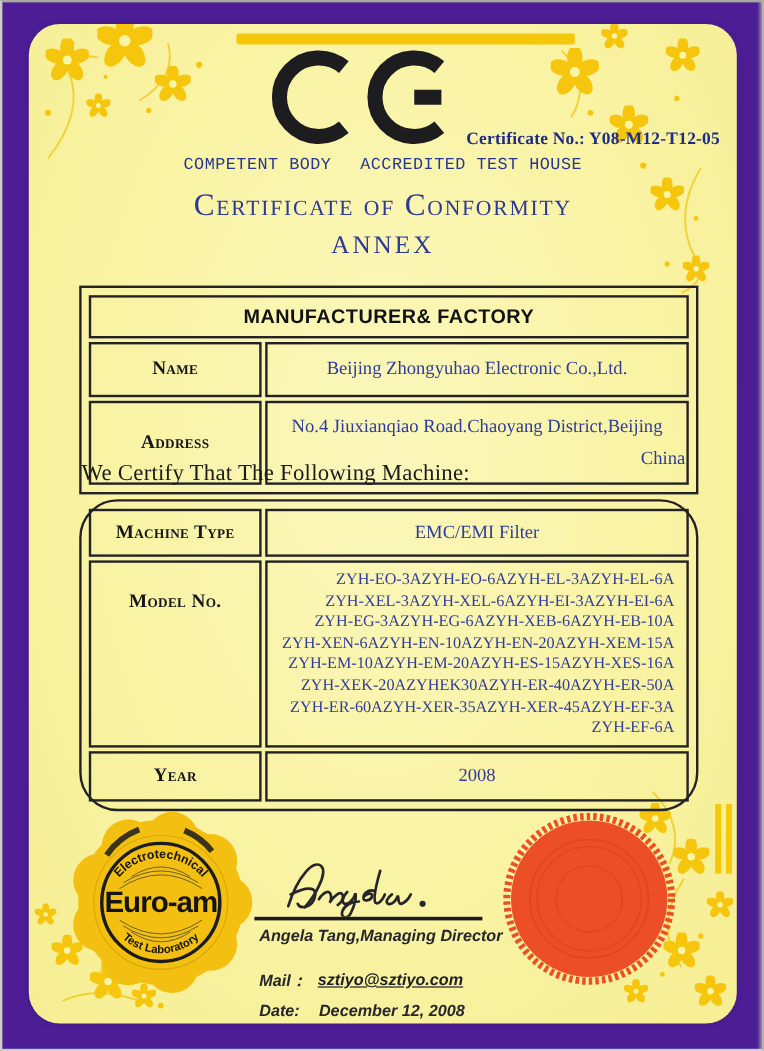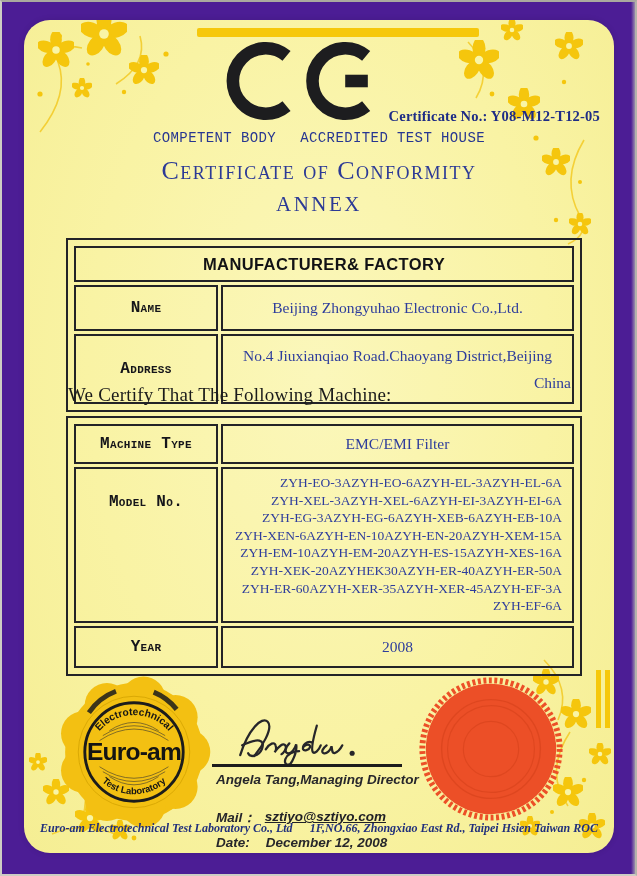--- a/index.html
+++ b/index.html
@@ -17,27 +17,27 @@
 
   .ce{left:198px;top:18px;width:176px;height:86px;}
   .certno{right:14px;top:88px;font-weight:bold;font-size:14.5px;color:#1e2c86;letter-spacing:.2px;}
   .cbline{left:0;right:0;top:110px;display:flex;justify-content:center;gap:24px;
           color:#273691;font-size:14px;letter-spacing:.4px;font-family:Liberation Mono, monospace;}
   .title{left:0;right:0;top:136px;text-align:center;color:#2c3a96;font-size:26px;
          font-variant:small-caps;letter-spacing:1.5px;}
   .annex{left:0;right:0;top:172px;text-align:center;color:#2c3a96;font-size:21px;letter-spacing:2.5px;}
 
   .tbl1{left:42px;top:218px;width:506px;}
-  .tbl2{left:42px;top:396px;width:506px;}
+  .tbl2{left:42px;top:396px;width:506px;border-radius:32px;}
   .tblwrap{border:2.5px solid #232327;padding:3px;background:transparent;}
   .tblwrap table{width:100%;border-collapse:separate;border-spacing:3px;}
   .tblwrap td{border:2px solid #232327;}
   .hdr{height:30px;text-align:center;font-family:"Liberation Sans",sans-serif;font-weight:bold;
        font-size:16.5px;color:#121215;letter-spacing:.4px;}
-  .lbl{width:138px;text-align:center;font-family:Liberation Mono, monospace;font-weight:bold;
+  .lbl{width:138px;text-align:center;font-family:Liberation Serif, serif;font-weight:bold;
        font-variant:small-caps;font-size:16px;color:#15151a;letter-spacing:.3px;}
   .val{text-align:center;color:#2e3d9c;font-size:15.5px;}
   .row-name td{height:40px;}
   .row-addr td{height:64px;}
   .addr2{margin-top:9px;text-align:right;}
   .row-machine td{height:34px;}
   .row-year td{height:36px;}
   .lbl-top{vertical-align:top;padding-top:24px;}
   .models{padding:5px 10px 6px 10px;}
   .mline{display:flex;justify-content:flex-end;color:#2e3d9c;font-size:13.5px;line-height:17.6px;}
@@ -322,18 +322,15 @@
         <circle cx="80" cy="80" r="69.5" fill="none" stroke="#ec4f27" stroke-width="6" stroke-dasharray="3 2.6"></circle>
         <circle cx="80" cy="80" r="66" fill="#ec4f27"></circle>
         <g fill="none" stroke="#cf3d17" opacity=".45">
           <circle cx="80" cy="80" r="50" stroke-width="1.5"></circle>
           <circle cx="80" cy="80" r="44" stroke-width="1.2"></circle>
           <circle cx="80" cy="80" r="28" stroke-width="1.2"></circle>
         </g>
       </svg>
     </div>
 
-    <div class="layer footerline">
-      <span class="co">Euro-am Electrotechnical Test Laboratory Co., Ltd</span><span>1F,NO.66, Zhongxiao East Rd., Taipei Hsien Taiwan ROC</span>
-    </div>
 
   </div>
 </div>
 
 </body></html>

